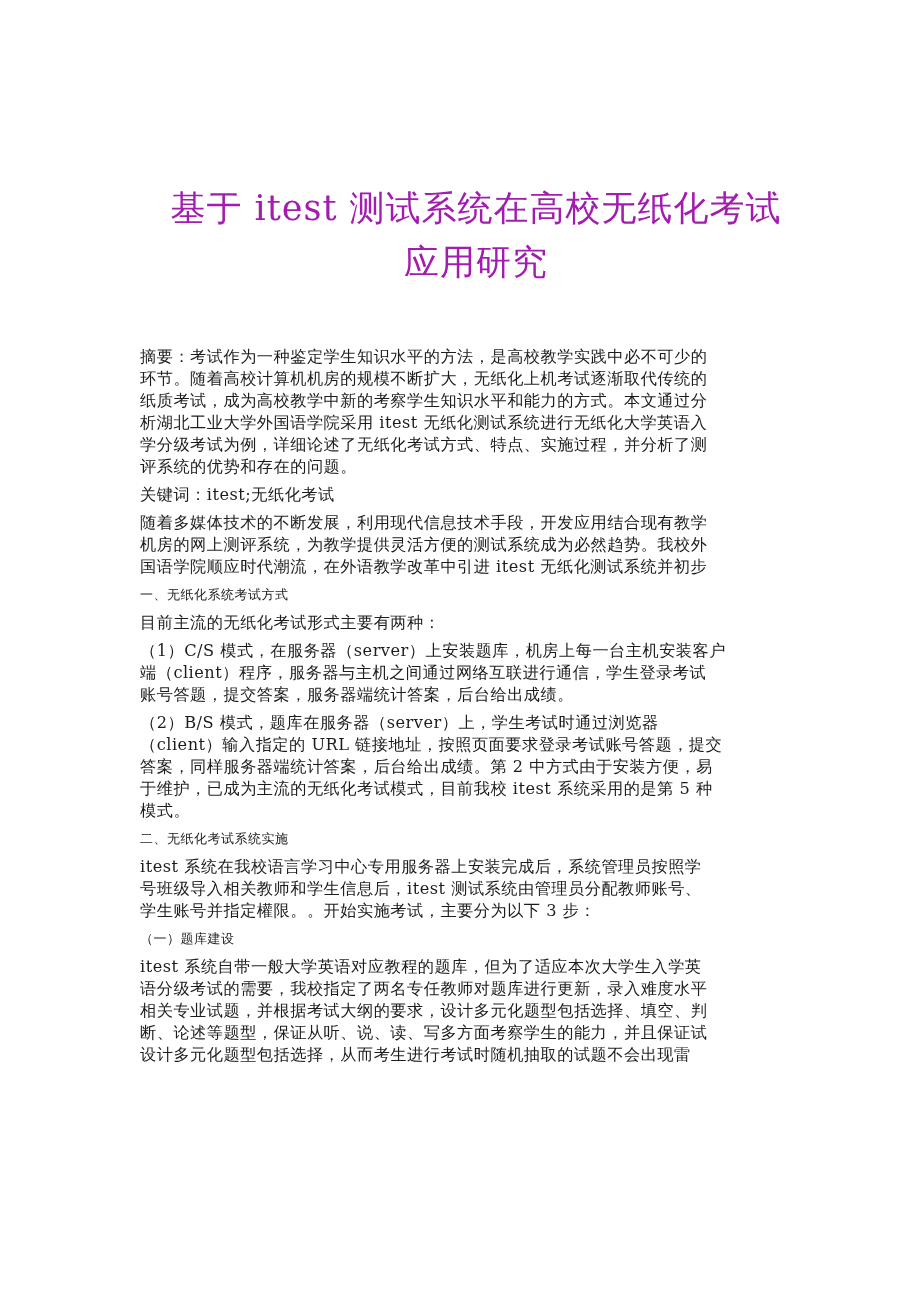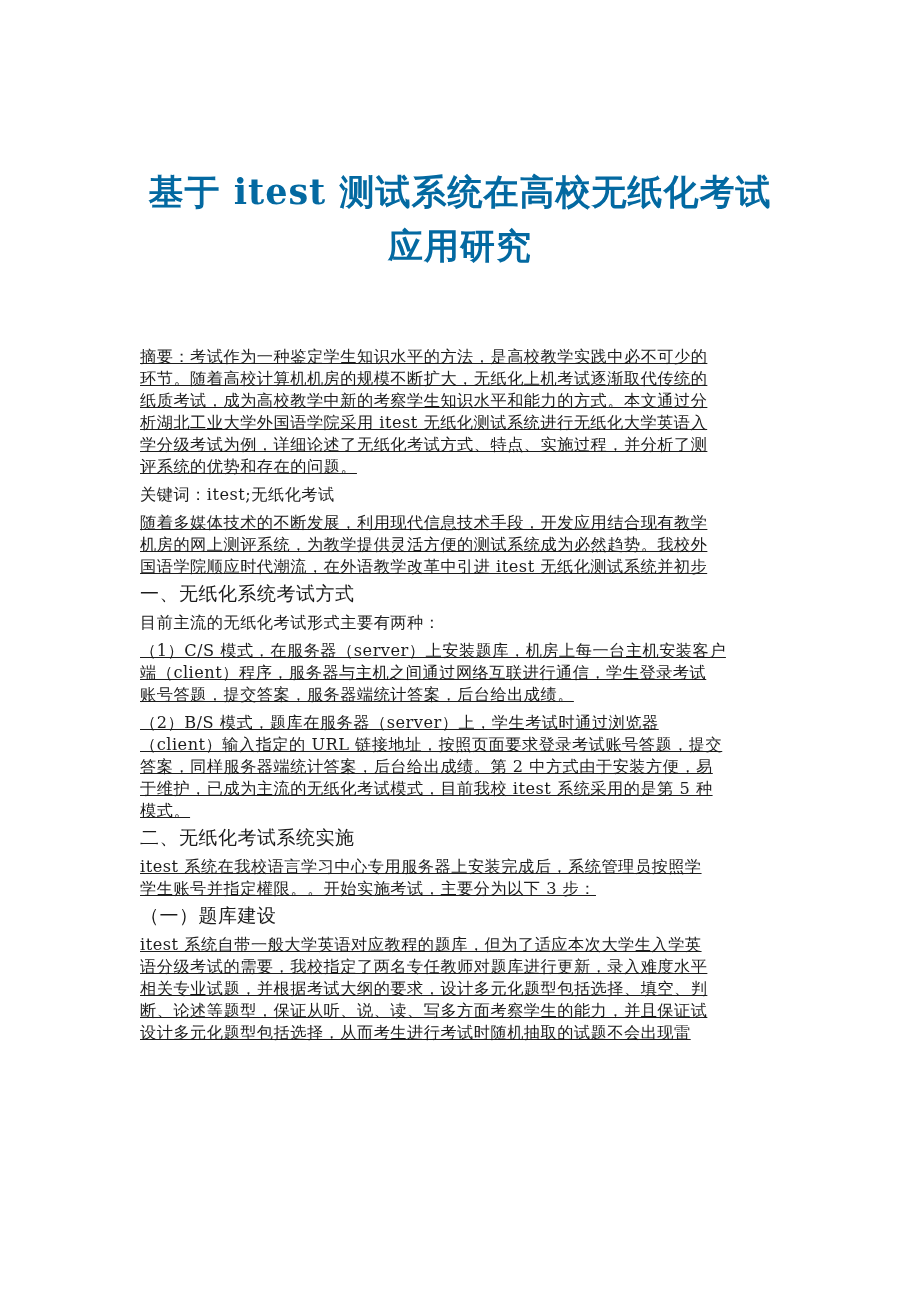--- a/index.html
+++ b/index.html
@@ -25,23 +25,23 @@
     }
     .title {
       position: absolute;
       left: 100px;
       width: 720px;
       top: 165px;
       text-align: center;
       font-size: 35px;
       line-height: 54px;
       letter-spacing: 1px;
-      color: #0369a1;
-      margin: 0;
-      font-weight: bold;
+      color: #a21caf;
+      margin: 16px;
+      font-weight: normal;
     }
     .title .tline {
       display: block;
       white-space: nowrap;
     }
     .body {
       position: absolute;
       left: 140px;
       top: 346px;
       width: 660px;
@@ -49,31 +49,29 @@
     .para {
       margin: 0 0 6px 0;
       font-size: 16.2px;
       line-height: 22px;
       letter-spacing: 0.5px;
       color: #1c1c1c;
     }
     .para .line {
       display: block;
       white-space: nowrap;
-      text-decoration: underline;
     }
     .heading {
       margin: 0 0 6px 0;
-      font-size: 19px;
+      font-size: 13px;
       line-height: 22px;
       letter-spacing: 0.5px;
       color: #1c1c1c;
       font-weight: normal;
       white-space: nowrap;
-      font-family: Liberation Mono, monospace;
     }
   </style>
 </head>
 <body>
 
 <div class="page">
 
   <h1 class="title">
     <span class="tline">基于 itest 测试系统在高校无纸化考试</span>
     <span class="tline">应用研究</span>
@@ -113,20 +111,21 @@
       <span class="line">（client）输入指定的 URL 链接地址，按照页面要求登录考试账号答题，提交</span>
       <span class="line">答案，同样服务器端统计答案，后台给出成绩。第 2 中方式由于安装方便，易</span>
       <span class="line">于维护，已成为主流的无纸化考试模式，目前我校 itest 系统采用的是第 5 种</span>
       <span class="line">模式。</span>
     </p>
 
     <h2 class="heading">二、无纸化考试系统实施</h2>
 
     <p class="para">
       <span class="line">itest 系统在我校语言学习中心专用服务器上安装完成后，系统管理员按照学</span>
+      <span class="line">号班级导入相关教师和学生信息后，itest 测试系统由管理员分配教师账号、</span>
       <span class="line">学生账号并指定權限。。开始实施考试，主要分为以下 3 步：</span>
     </p>
 
     <h3 class="heading">（一）题库建设</h3>
 
     <p class="para">
       <span class="line">itest 系统自带一般大学英语对应教程的题库，但为了适应本次大学生入学英</span>
       <span class="line">语分级考试的需要，我校指定了两名专任教师对题库进行更新，录入难度水平</span>
       <span class="line">相关专业试题，并根据考试大纲的要求，设计多元化题型包括选择、填空、判</span>
       <span class="line">断、论述等题型，保证从听、说、读、写多方面考察学生的能力，并且保证试</span>

